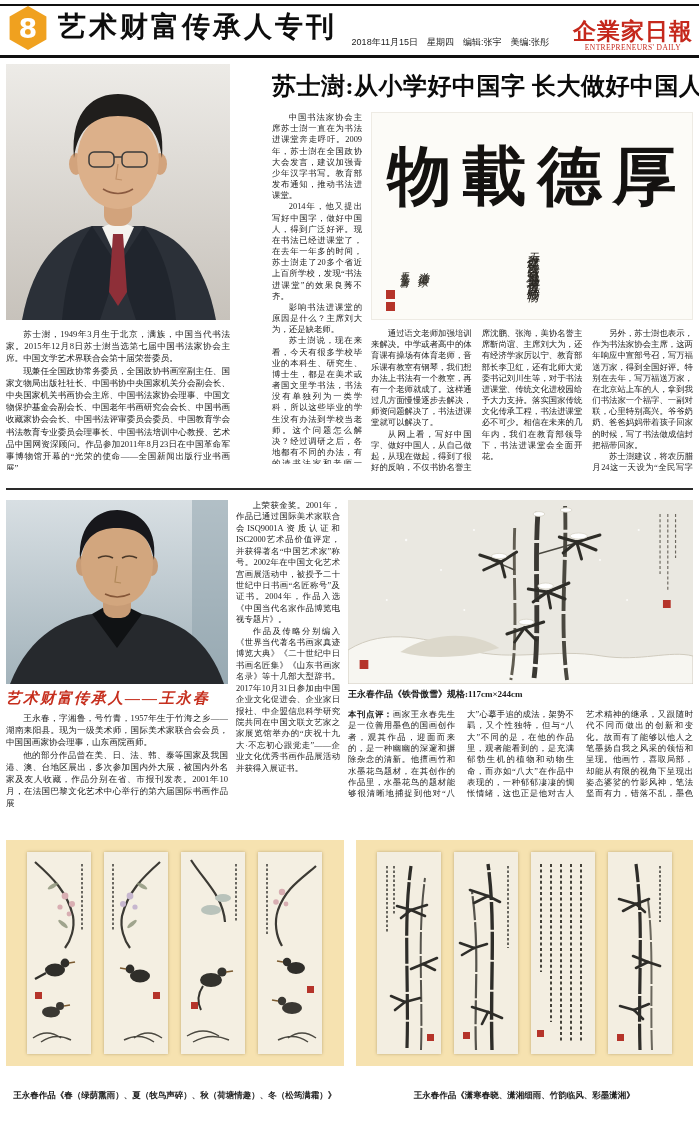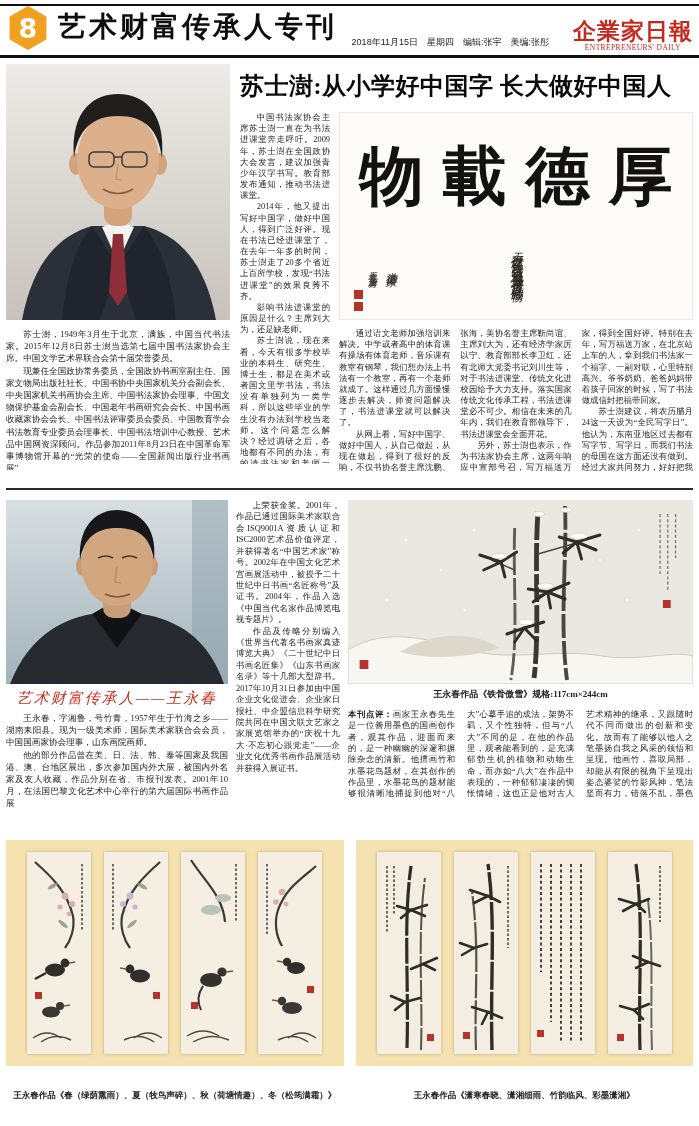--- a/index.html
+++ b/index.html
@@ -26,21 +26,21 @@
   .masthead{text-align:center;color:#c5281c;line-height:1;}
   .masthead-cn{font-size:23px;font-weight:900;letter-spacing:1px;font-family:"DejaVu Serif","Liberation Serif",serif;}
   .masthead-en{font-size:7.5px;letter-spacing:.4px;margin-top:2px;font-family:"Liberation Serif",serif;}
   
   .bodytext p{margin:0;text-indent:2em;text-align:justify;}
   
   .article1{display:flex;gap:10px;padding:6px 6px 0;}
   .a1-left{width:224px;flex:none;}
   .photo-frame{line-height:0;}
   .a1-bio{margin-top:8px;font-size:8.6px;line-height:1.42;max-height:142px;overflow:hidden;}
-  .a1-right{flex:1;min-width:0;}
+  .a1-right{flex:1;min-width:0;margin-left:32px;}
   .headline{font-size:24px;font-weight:900;letter-spacing:.5px;margin:6px 0 10px;white-space:nowrap;color:#0b0b0b;}
   .a1-body{display:flex;gap:9px;}
   .a1-col1{width:90px;flex:none;font-size:8.4px;line-height:1.33;height:352px;overflow:hidden;}
   .a1-rightstack{flex:1;min-width:0;}
   .calligraphy{height:198px;background:#fcfbf7;border:1px solid #eeebe4;position:relative;padding:4px 10px;}
   .big-chars{display:flex;flex-direction:row-reverse;justify-content:space-around;align-items:center;height:118px;}
   .big-chars span{font-size:64px;font-weight:bold;font-family:"DejaVu Serif",serif;color:#141210;}
   .inscription{
     writing-mode:vertical-rl;height:48px;font-size:12px;line-height:1.25;letter-spacing:2px;
     margin:4px auto 0;color:#2a2722;font-style:italic;text-align:center;
@@ -49,25 +49,25 @@
   .sig-note,.sig-name{writing-mode:vertical-rl;font-style:italic;color:#33302a;}
   .sig-note{font-size:11px;letter-spacing:1px;}
   .sig-name{font-size:8.5px;letter-spacing:1px;}
   .seal-col{display:flex;flex-direction:column;gap:3px;padding-top:26px;}
   .seal{width:9px;height:9px;background:#b5342a;}
   .a1-cols{margin-top:8px;columns:3;column-gap:10px;font-size:8.4px;line-height:1.33;height:150px;overflow:hidden;}
   .rule{height:2px;background:#2a2a2a;margin:10px 6px 8px;}
   
   .article2{display:flex;gap:8px;padding:2px 6px 0;}
   .a2-left{width:222px;flex:none;}
-  .red-caption{color:#c62f1e;font-weight:normal;font-style:italic;font-size:15px;letter-spacing:2px;text-align:center;margin:5px 0 4px;white-space:nowrap;}
+  .red-caption{color:#c62f1e;font-weight:bold;font-style:italic;font-size:15px;letter-spacing:2px;text-align:left;margin:5px 0 4px;white-space:nowrap;}
   .a2-bio{font-size:8.6px;line-height:1.42;max-height:132px;overflow:hidden;}
   .a2-mid{width:104px;flex:none;font-size:8.4px;line-height:1.36;height:330px;overflow:hidden;}
   .a2-right{flex:1;min-width:0;}
-  .painting-caption{text-align:center;font-size:9px;font-weight:bold;margin:4px 0 8px;color:#222;}
+  .painting-caption{text-align:left;font-size:9px;font-weight:bold;margin:4px 0 8px;color:#222;}
   .review{columns:3;column-gap:12px;font-size:8.4px;line-height:1.35;height:92px;overflow:hidden;text-align:justify;}
   .review p{margin:0;}
   .review-label{font-weight:bold;}
   
   .bottom{display:flex;gap:12px;padding:10px 6px 0;}
   .panel-group{width:50%;}
   .panel{background:#f6e2b0;height:226px;display:flex;gap:13px;justify-content:center;align-items:center;padding:0 6px;}
   .scroll{width:64px;height:202px;background:#f3eee1;box-shadow:0 0 3px rgba(90,70,30,.35);line-height:0;}
   .scroll svg{width:64px;height:202px;}
   .scroll:nth-child(even) svg{transform:scaleX(-1);}

